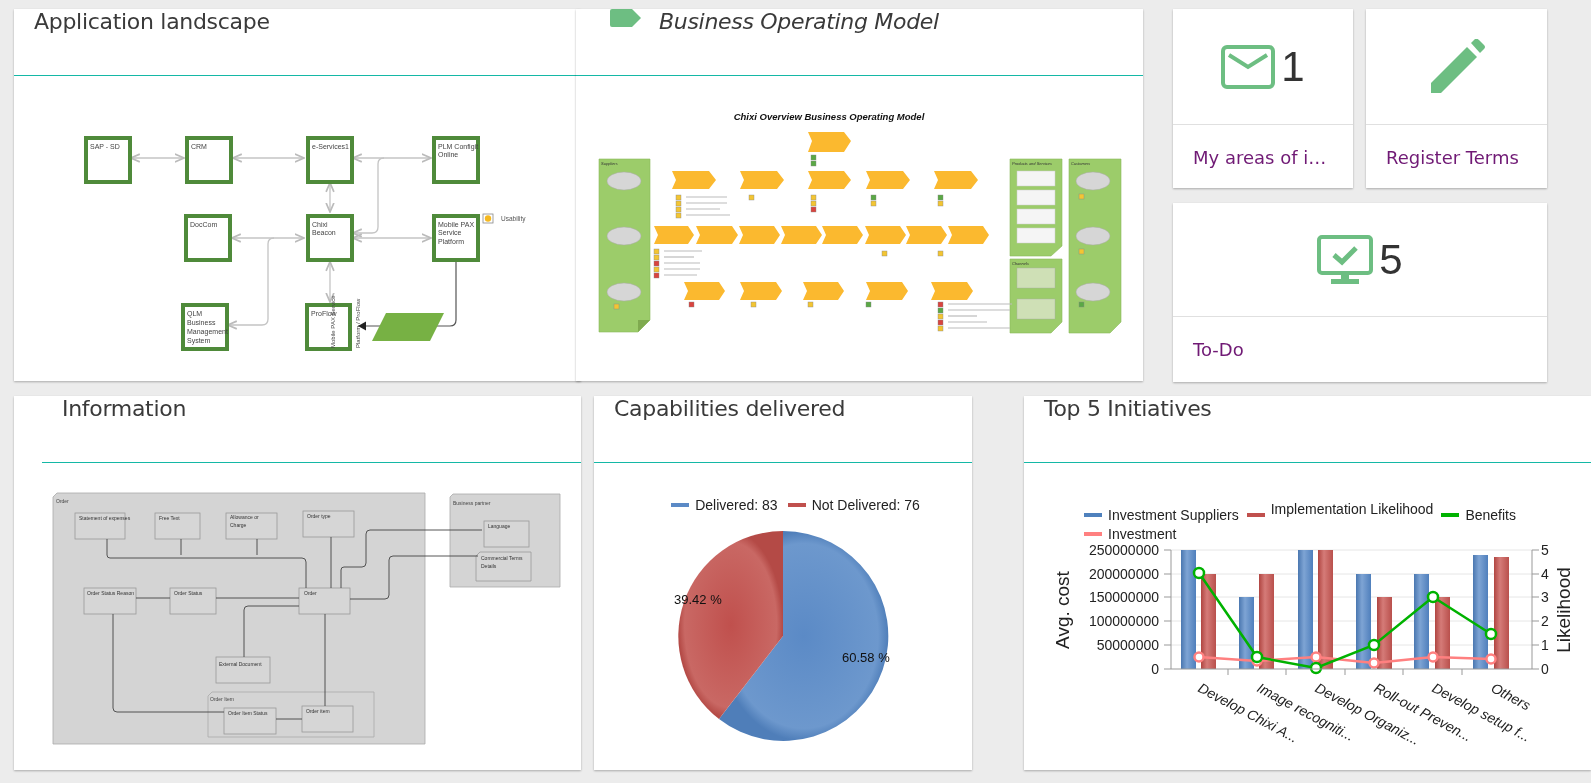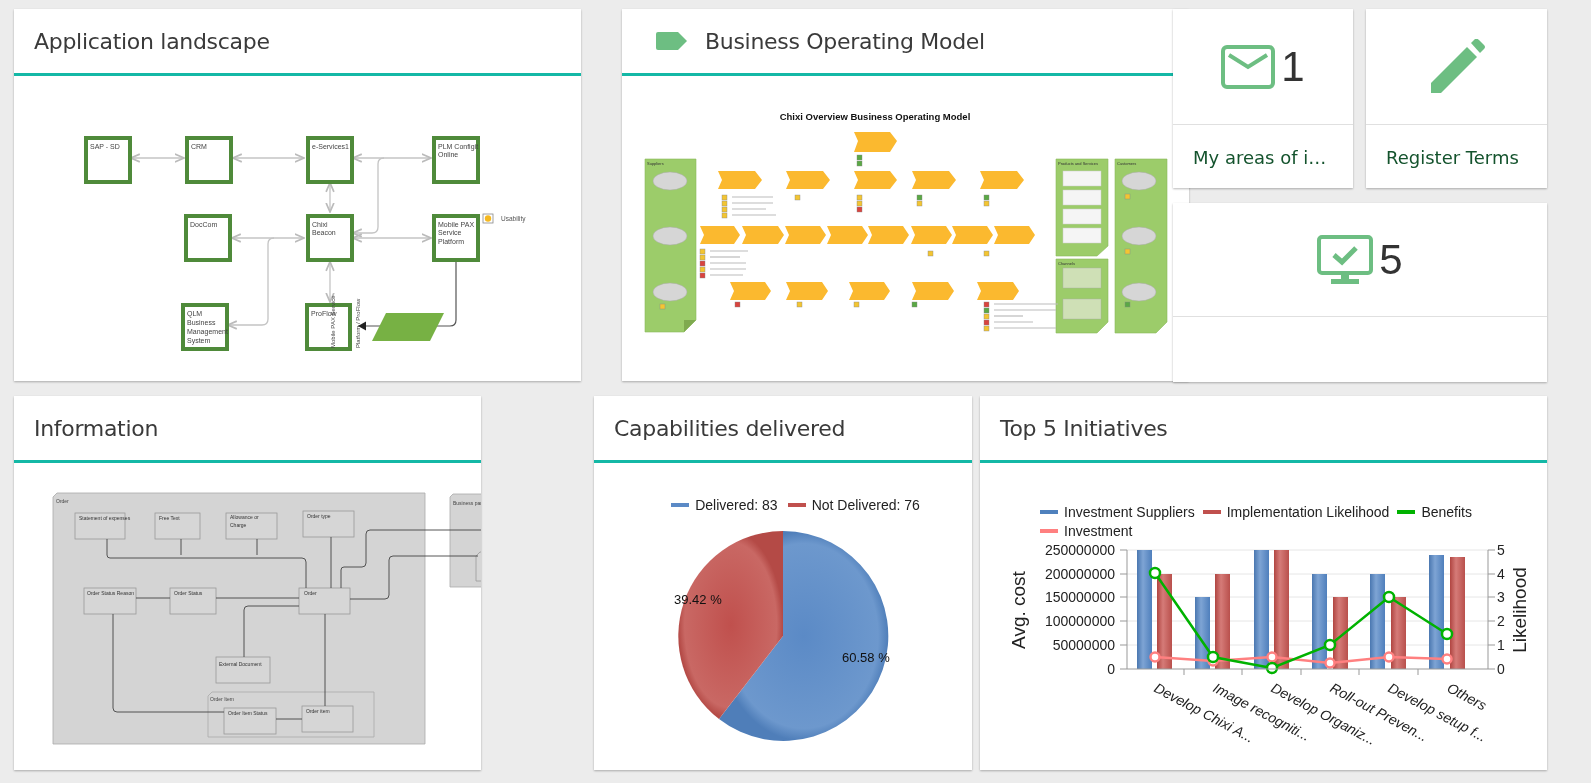--- a/index.html
+++ b/index.html
@@ -1,24 +1,24 @@
 <!DOCTYPE html>
 <html><head>
 <meta charset="utf-8">
 <style>
   * { box-sizing: border-box; margin: 0; padding: 0; }
   html, body { width: 1591px; height: 783px; overflow: hidden; }
   body { background: #ececec; font-family: "Liberation Sans", sans-serif; color: #333; position: relative; }
   .card { position: absolute; background: #fff; box-shadow: 0 1px 2px rgba(0,0,0,0.28); overflow: hidden; }
-  .card-header { height: 67px; border-bottom: 3px solid #14b8a6; display: flex; align-items: center; padding-left: 20px; }
+  .card-header { height: 67px; border-bottom: 1px solid #14b8a6; display: flex; padding-left: 20px; }
   .card-title { font-size: 22px; color: #3a3a3a; font-family: "DejaVu Sans", sans-serif; font-weight: normal; letter-spacing: -0.3px; }
   .card-body { position: absolute; left: 0; right: 0; top: 67px; bottom: 0; }
   .tile-top { height: 116px; border-bottom: 1px solid #e0e0e0; display: flex; align-items: center; justify-content: center; gap: 6px; }
   .tile-count { font-size: 42px; color: #333; font-family: "Liberation Sans", sans-serif; }
-  .tile-label { padding: 22px 20px; font-size: 18px; color: #14532d; white-space: nowrap; overflow: hidden; text-overflow: ellipsis; font-family: "DejaVu Sans", sans-serif; }
+  .tile-label { padding: 22px 20px; font-size: 18px; color: #701a75; white-space: nowrap; overflow: hidden; text-overflow: ellipsis; font-family: "DejaVu Sans", sans-serif; }
   .legend { display: flex; justify-content: center; gap: 10px; font-size: 14px; color: #222; flex-wrap: wrap; }
   .legend-item { display: flex; align-items: center; gap: 6px; }
   .legend-swatch { width: 18px; height: 4px; display: inline-block; }
   svg text { font-family: "Liberation Sans", sans-serif; }
 </style>
 </head>
 <body>
 
 <div class="card" style="left:14px;top:9px;width:567px;height:372px;">
   <div class="card-header">
@@ -81,21 +81,21 @@
         <text transform="translate(360,348) rotate(-90)" font-size="6">Platform / ProFlow</text>
       </g>
       <polygon points="386,313 444,313 430,341 372,341" fill="#77b144"></polygon>
       <rect x="483" y="214" width="10" height="9" fill="#fff" stroke="#888" stroke-width="0.8"></rect>
       <circle cx="488" cy="218.5" r="3.2" fill="#f5b820"></circle>
       <text x="501" y="221" font-size="6.5" fill="#555">Usability</text>
     </svg>
   </div>
 </div>
 
-<div class="card" style="left:622px;top:9px;width:567px;height:372px;">
+<div class="card" style="left:576px;top:9px;width:567px;height:372px;font-style:italic;">
   <div class="card-header">
     <svg width="31" height="18" viewBox="0 0 31 18" style="margin-left:14px;margin-right:18px;">
         <path d="M2,0 H22 L31,9 L22,18 H2 Q0,18 0,16 V2 Q0,0 2,0 z" fill="#6dbe82"></path>
       </svg>
     <h2 class="card-title">Business Operating Model</h2>
   </div>
   <div class="card-body">
     <svg width="567" height="305" viewBox="594 76 567 305">
       <text x="847" y="120" font-size="9.5" font-weight="bold" text-anchor="middle" fill="#111">Chixi Overview Business Operating Model</text>
 
@@ -226,23 +226,24 @@
 <div class="card" style="left:1173px;top:203px;width:374px;height:179px;">
   <div class="tile-top" style="height:114px;">
     <svg width="56" height="50" viewBox="0 0 56 50">
       <rect x="2" y="2" width="52" height="36" rx="3" fill="none" stroke="#6dbe82" stroke-width="4"></rect>
       <path d="M17,20 L25,27 L39,13" fill="none" stroke="#6dbe82" stroke-width="5"></path>
       <rect x="24" y="38" width="8" height="6" fill="#6dbe82"></rect>
       <rect x="14" y="44" width="28" height="5" fill="#6dbe82"></rect>
     </svg>
     <span class="tile-count">5</span>
   </div>
-</div>
-
-<div class="card" style="left:14px;top:396px;width:467px;height:374px;">
+  <div class="tile-label">To-Do</div>
+</div>
+
+<div class="card" style="left:14px;top:396px;width:567px;height:374px;padding-left:28px;">
   <div class="card-header">
     <h2 class="card-title">Information</h2>
   </div>
   <div class="card-body">
     <svg width="567" height="307" viewBox="14 463 567 307">
       <path d="M57,493 H425 V744 H53 V497 z" fill="#d4d4d4" stroke="#aaa" stroke-width="0.8"></path>
       <path d="M453,494 H560 V587 H450 V497 z" fill="#d4d4d4" stroke="#aaa" stroke-width="0.8"></path>
       <path d="M212,692 H374 V737 H208 V696 z" fill="#d4d4d4" stroke="#aaa" stroke-width="0.8"></path>
       <g font-size="5" fill="#444">
         <text x="56" y="503">Order</text>
@@ -326,30 +327,30 @@
           </radialGradient>
       </defs>
       <path d="M783,640 L783,535 A105,105 0 1 1 719,723 z" fill="url(#gb)"></path>
       <path d="M783,640 L719,723 A105,105 0 0 1 783,535 z" fill="url(#gr)"></path>
       <text x="674" y="608" font-size="13" fill="#111">39.42 %</text>
       <text x="842" y="666" font-size="13" fill="#111">60.58 %</text>
     </svg>
   </div>
 </div>
 
-<div class="card" style="left:980px;top:396px;width:567px;height:374px;">
+<div class="card" style="left:1024px;top:396px;width:567px;height:374px;">
   <div class="card-header">
     <h2 class="card-title">Top 5 Initiatives</h2>
   </div>
   <div class="card-body">
     <div style="position:absolute;left:60px;top:38px;font-size:14px;color:#222;line-height:16px;">
       <span class="legend-item" style="display:inline-flex;margin-right:8px;">
           <span class="legend-swatch" style="background:#4f81bd"></span>
           <span>Investment Suppliers</span>
-        </span><span class="legend-item" style="display:inline-flex;margin-right:8px;">
+        </span><span class="legend-item" style="display:inline-flex;margin-right:8px;align-items:flex-end;">
           <span class="legend-swatch" style="background:#c0504d"></span>
           <span>Implementation Likelihood</span>
         </span><span class="legend-item" style="display:inline-flex;">
           <span class="legend-swatch" style="background:#00b200"></span>
           <span>Benefits</span>
         </span><br>
       <span class="legend-item" style="display:inline-flex;">
           <span class="legend-swatch" style="background:#ff8080"></span>
           <span>Investment</span>
         </span>

